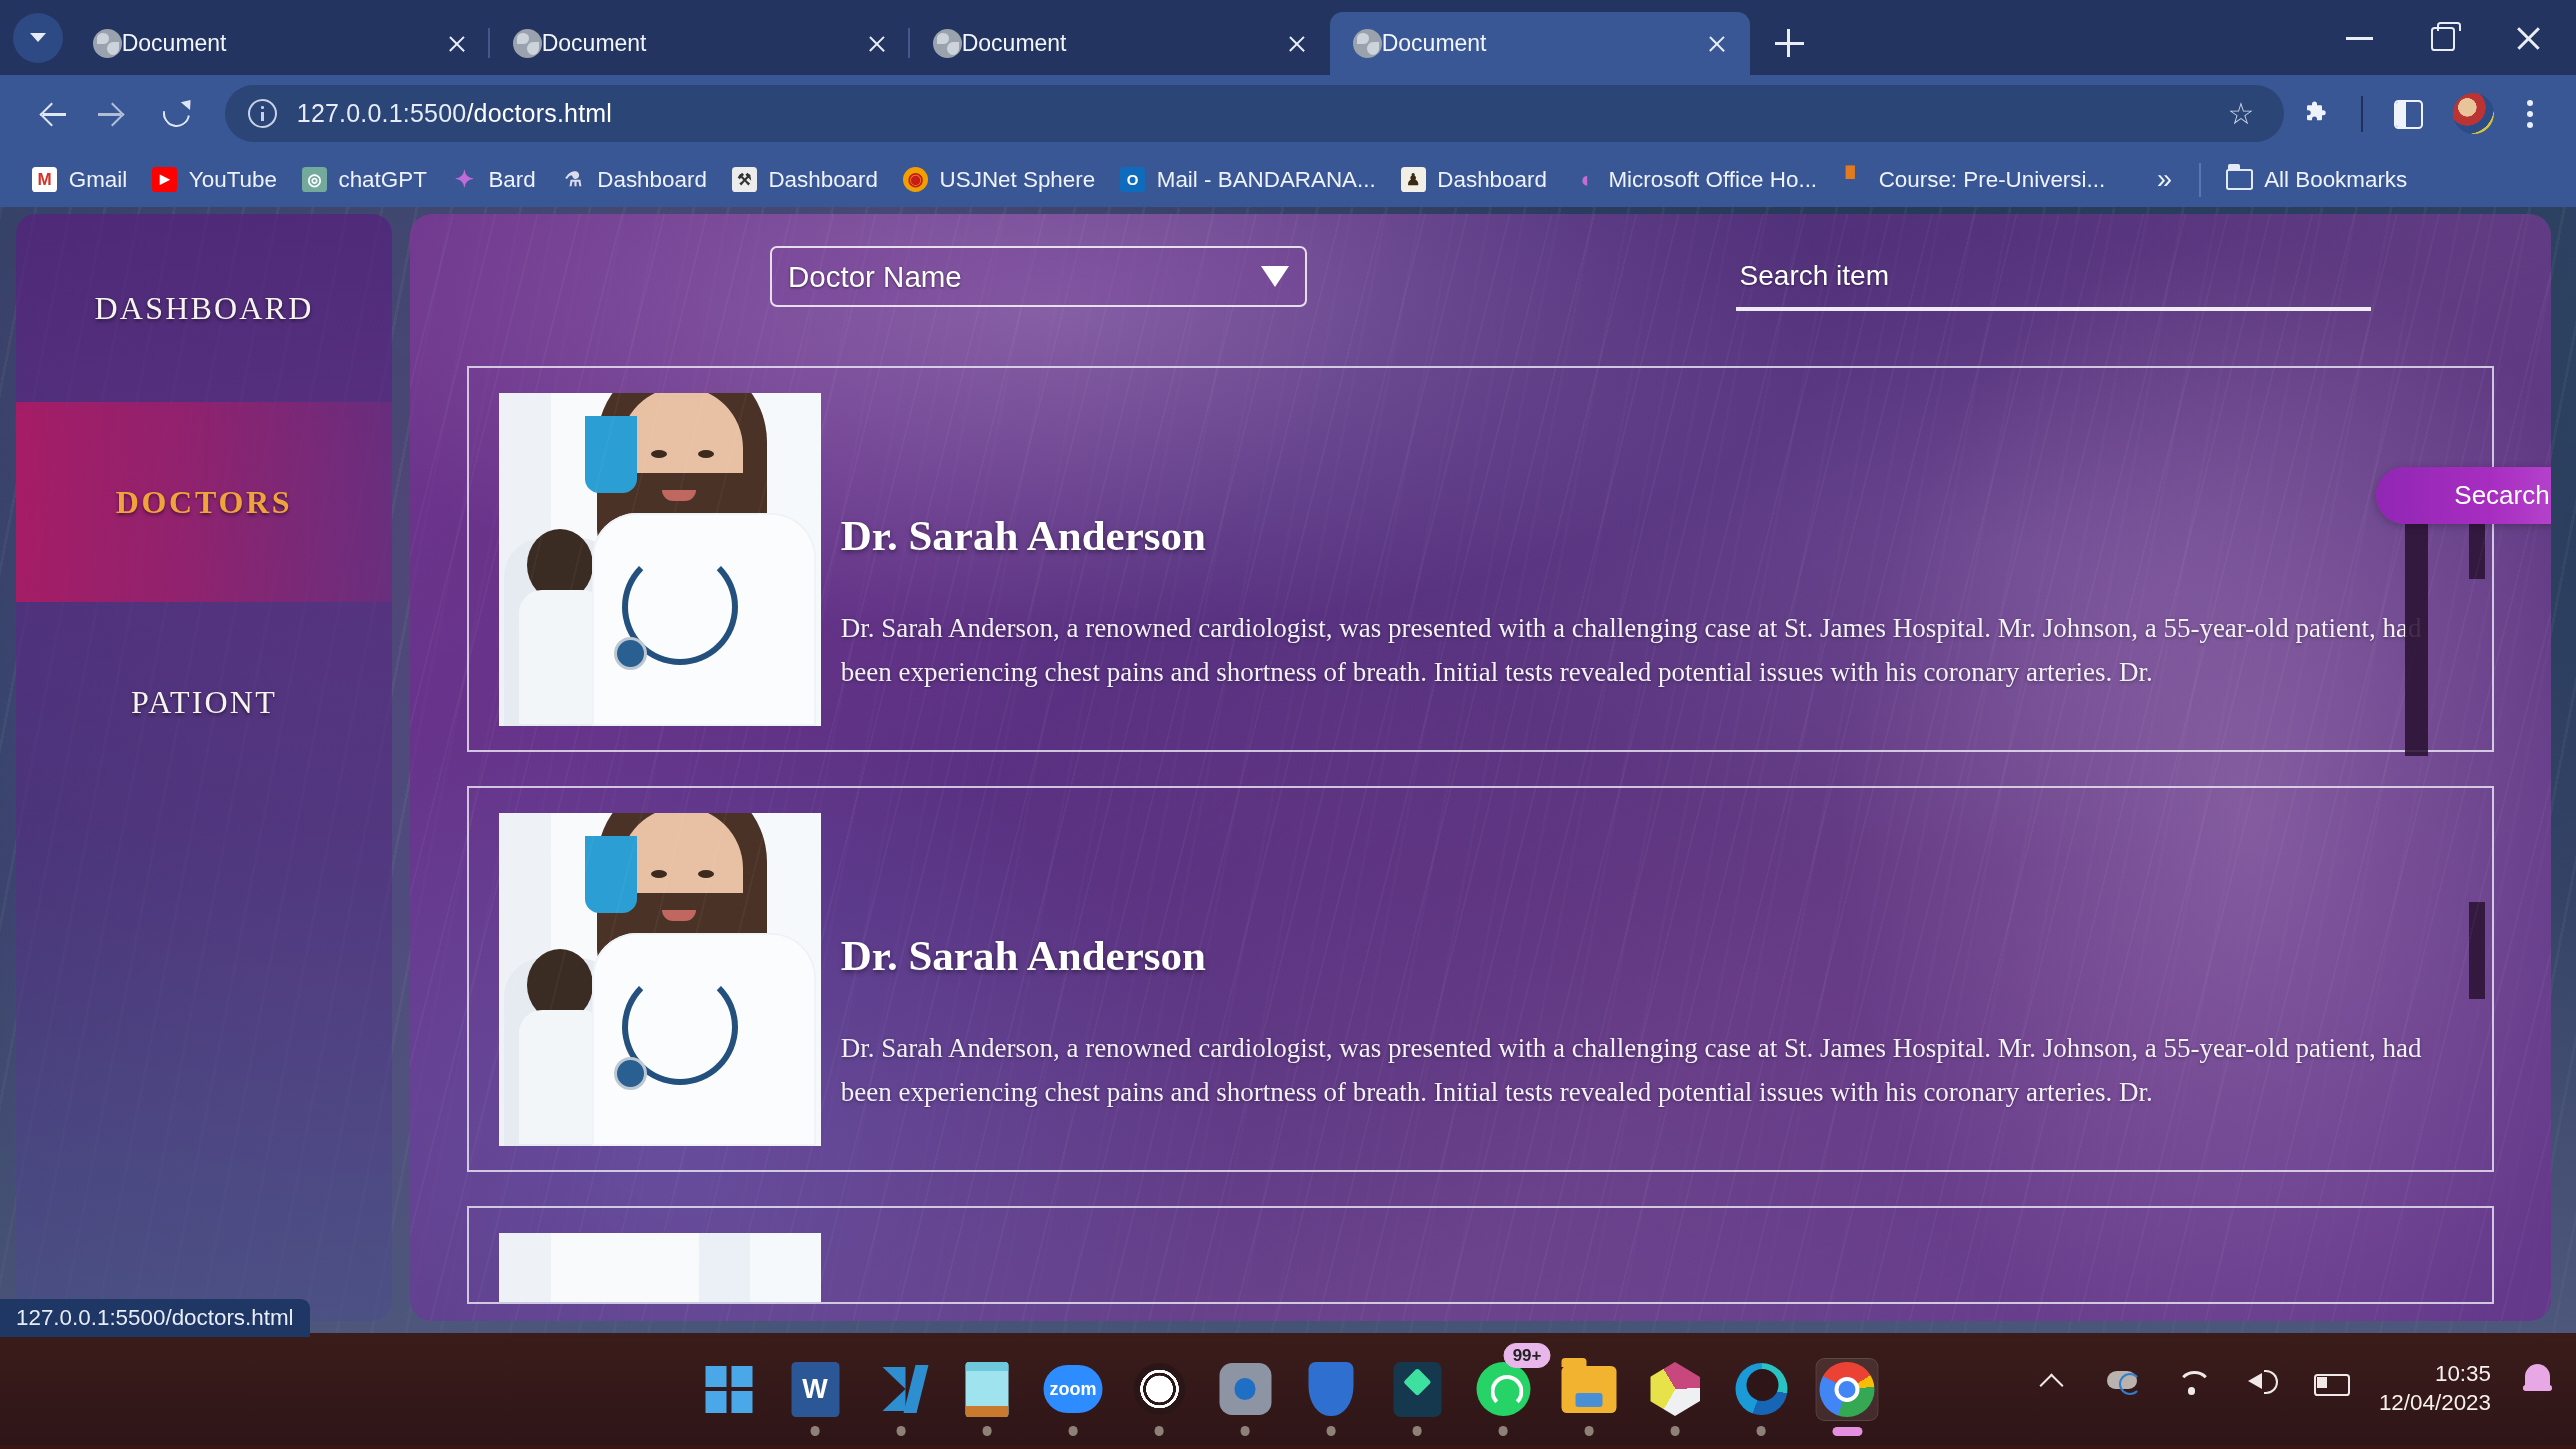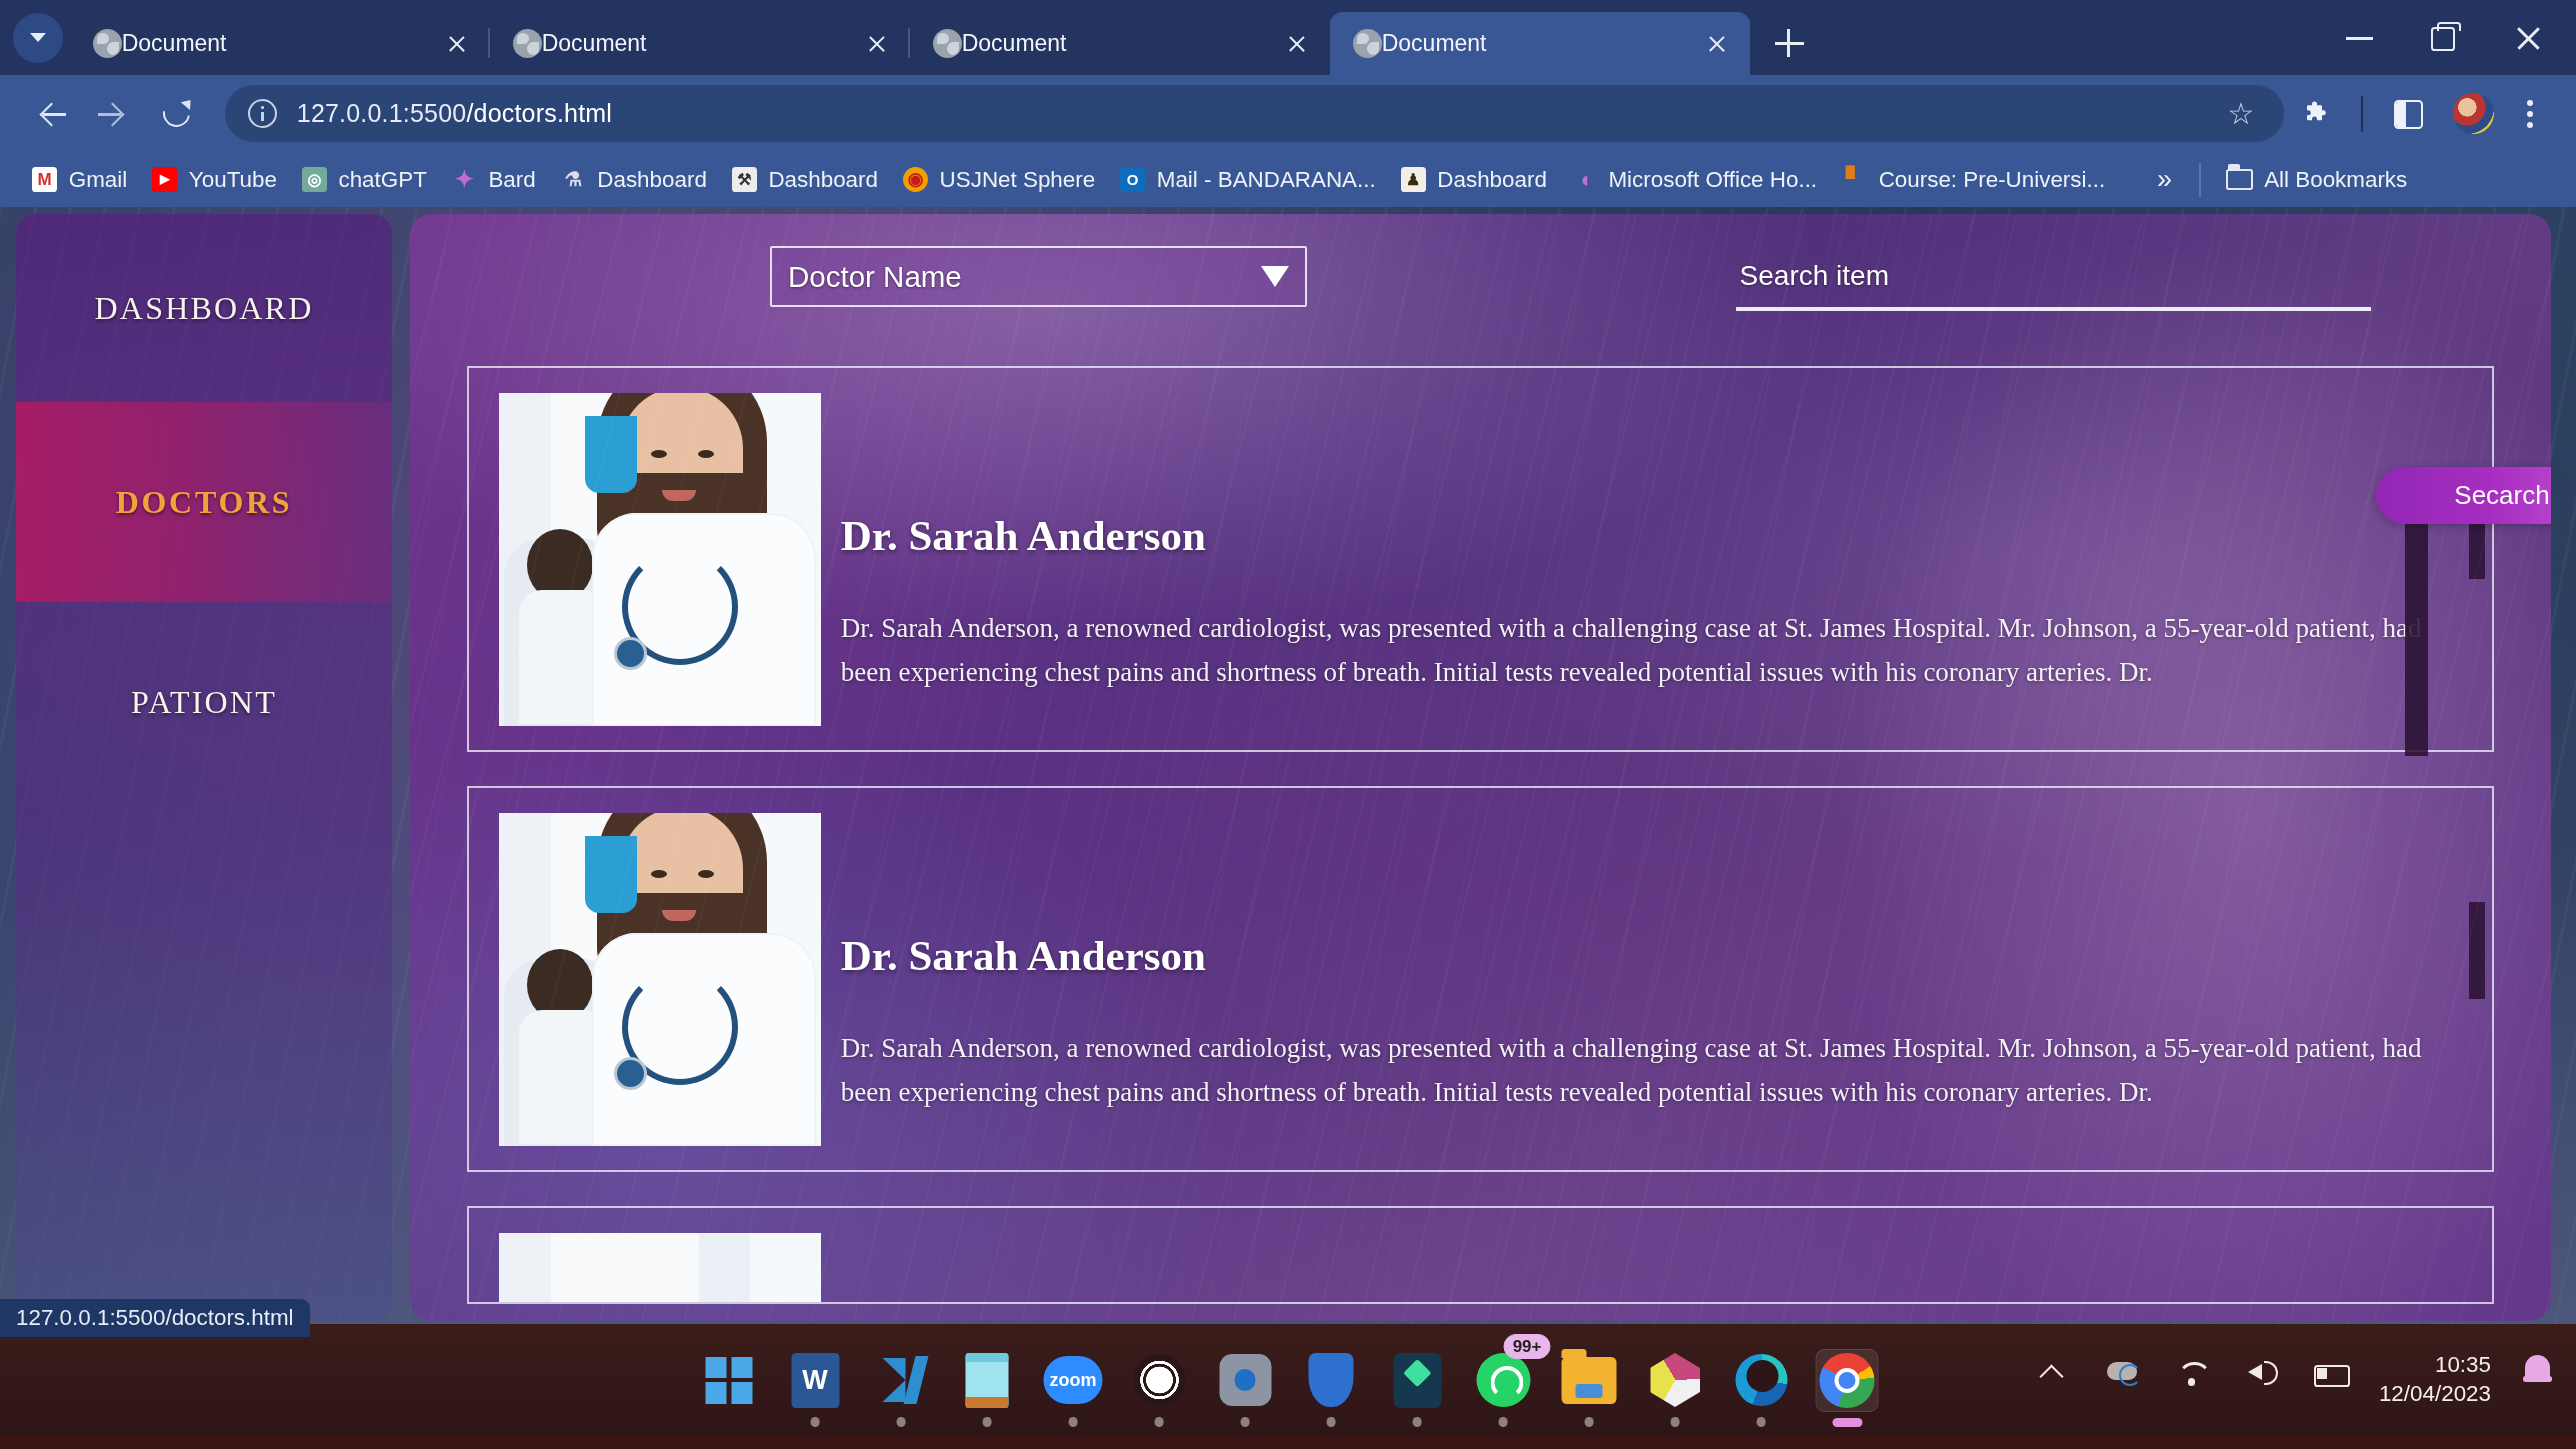--- a/index.html
+++ b/index.html
@@ -318,21 +318,21 @@
 
   
   .searchrow {
     position: absolute; left: 0; top: 0; width: 100%; height: 89px;
     display: flex; align-items: center; z-index: 5;
   }
   .select-wrap {
     position: absolute; left: 360px; top: 32px;
     width: 537px; height: 61px;
     border: 2.7px solid rgba(255,255,255,.82);
-    border-radius: 2px;
+    border-radius: 7px;
     background: rgba(120,62,150,.28);
     display: flex; align-items: center;
     padding: 8px 16px;
   }
   .select-value {
     color: #fff; font-size: 29.5px; flex: 1 1 auto;
     text-shadow: 0 0.9px 2.7px rgba(0,0,0,.45);
   }
   .caret {
     width: 0; height: 0; flex: 0 0 auto;
@@ -482,21 +482,21 @@
     height: 38px; padding: 0 16px;
     background: #1f3764;
     border-radius: 0 9px 0 0;
     color: #e7ecf7; font-size: 22.4px;
     display: flex; align-items: center;
     z-index: 40;
   }
 
   
   .taskbar {
-    position: absolute; left: 0; bottom: 13px;
+    position: absolute; left: 0; bottom: 4px;
     width: 2576px; height: 112px;
     background: linear-gradient(180deg, #3a1d19 0%, #35191a 50%, #2e1517 100%);
     display: flex; align-items: center;
   }
   .tb-center {
     position: absolute; left: 50%; transform: translateX(-50%);
     display: flex; align-items: center; gap: 23px;
   }
   .app {
     width: 63px; height: 63px; position: relative;

